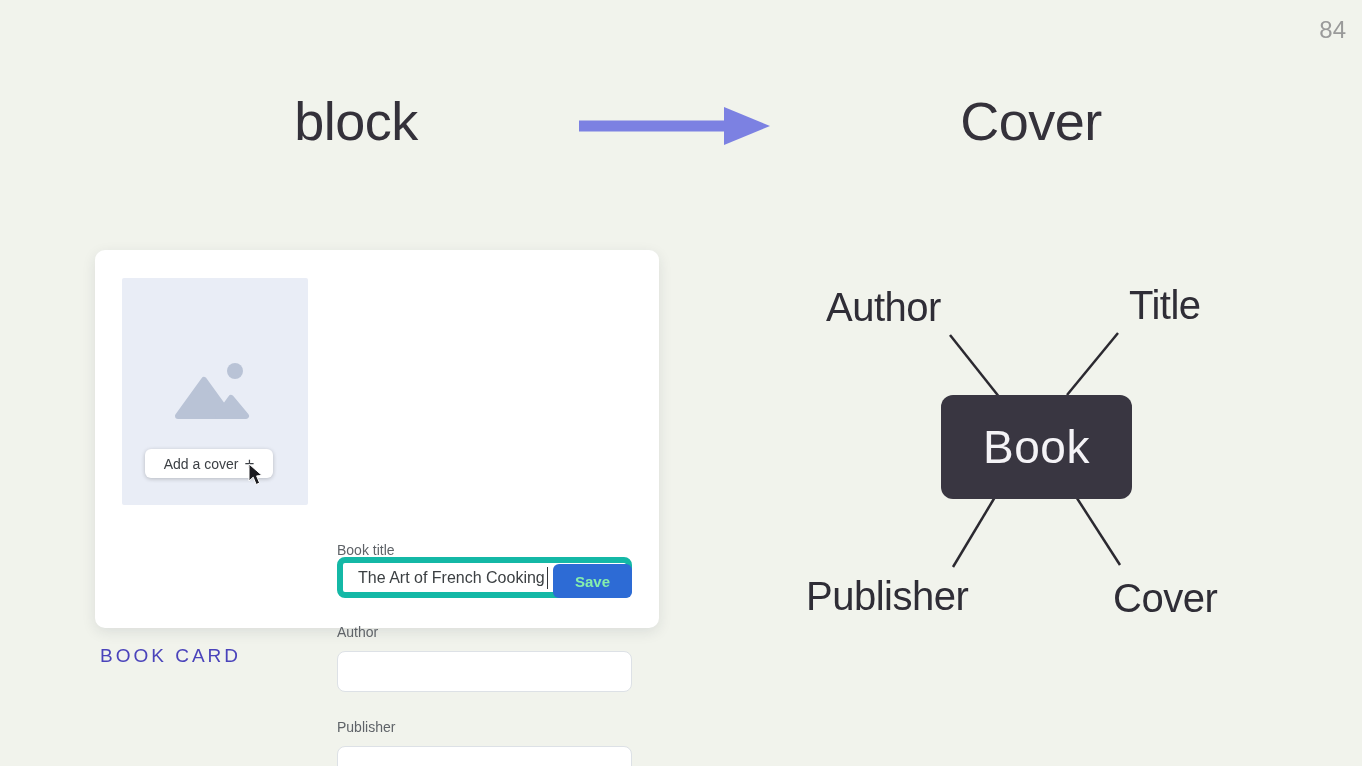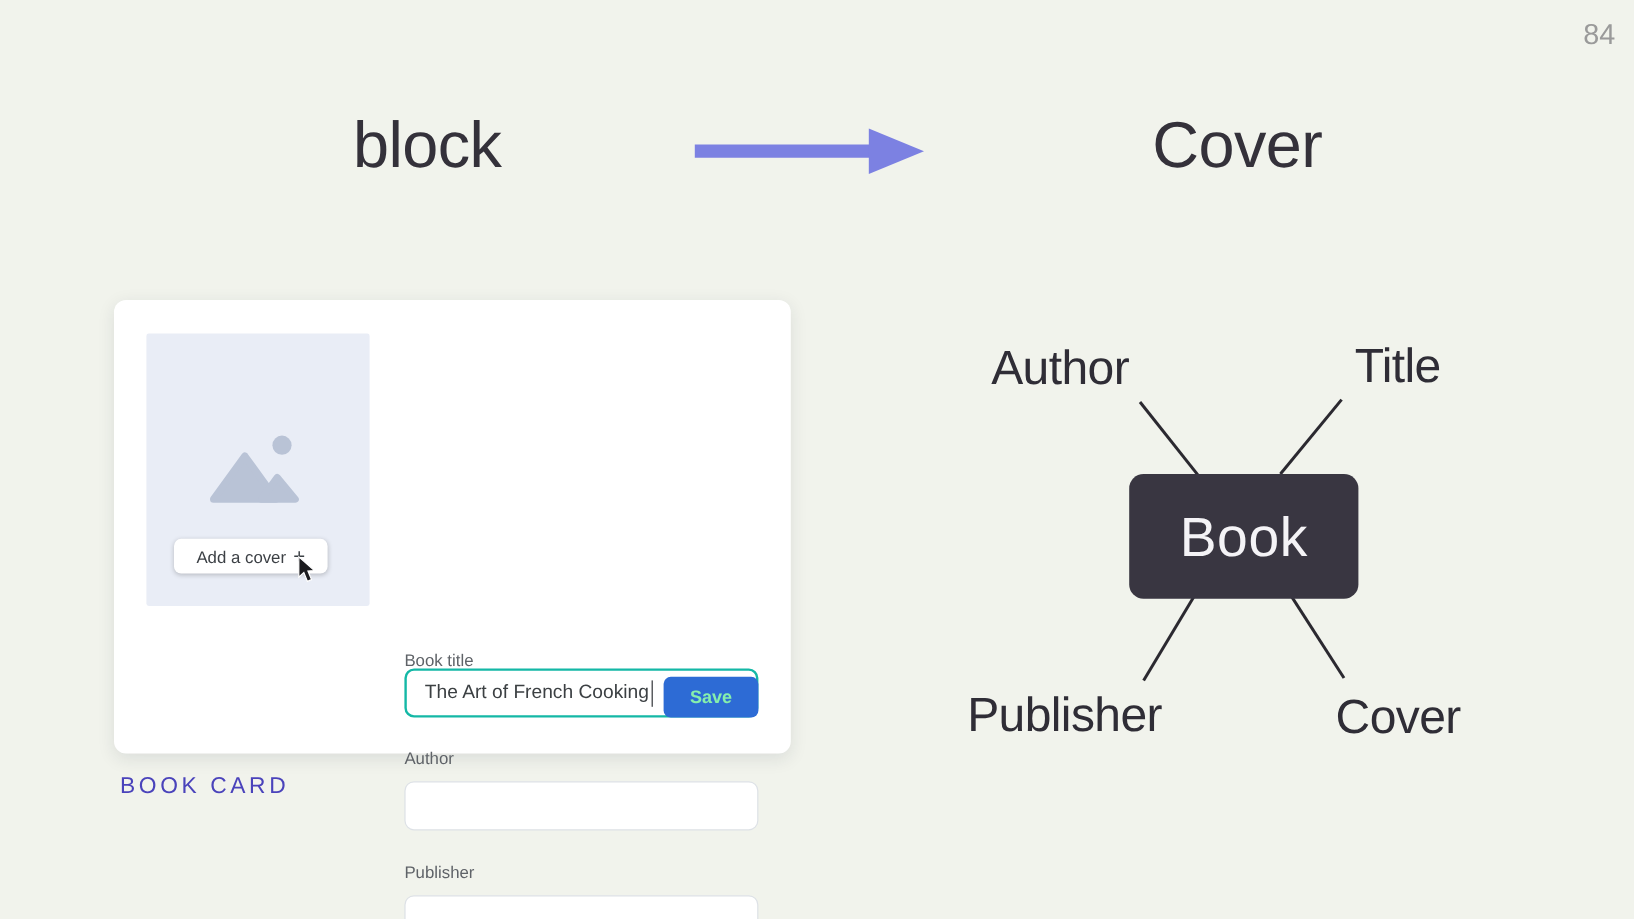--- a/index.html
+++ b/index.html
@@ -20,21 +20,21 @@
   
   .card{position:absolute;left:95px;top:250px;width:564px;height:378px;background:#ffffff;border-radius:10px;box-shadow:0 4px 14px rgba(30,40,60,0.10);}
   .cover{position:absolute;left:27px;top:28px;width:186px;height:227px;background:#e9edf6;border-radius:2px;}
   .mountain-svg{position:absolute;left:50px;top:80px;}
   .add-cover{position:absolute;left:50px;top:199px;width:128px;height:29px;background:#ffffff;border:none;border-radius:6px;box-shadow:0 1px 4px rgba(0,0,0,0.22);font-family:"Liberation Sans",sans-serif;font-size:14px;font-weight:500;color:#3c4045;display:flex;align-items:center;justify-content:center;gap:6px;cursor:pointer;}
   .add-cover .plus{font-size:17px;font-weight:400;color:#3c4045;}
   .cursor-svg{position:absolute;left:152px;top:213px;pointer-events:none;}
 
   .field-label{position:absolute;left:242px;width:295px;font-size:14px;color:#5f6368;}
   .input{position:absolute;left:242px;width:295px;height:41px;background:#fff;border:1px solid #dde1e6;border-radius:8px;box-sizing:border-box;display:flex;align-items:center;padding:0 15px;font-size:16px;color:#3c4043;}
-  .input.focused{border:2px solid #14b8a6;}
+  .input.focused{border:6px solid #14b8a6;}
   .caret{display:inline-block;width:1.5px;height:22px;background:#33363a;margin-left:2px;vertical-align:middle;}
   .label-1{top:280px;margin-top:12px;} .input-1{top:307px;}
   .label-2{top:374px;} .input-2{top:401px;}
   .label-3{top:469px;} .input-3{top:496px;}
 
   .save-btn{position:absolute;left:458px;top:314px;width:79px;height:34px;background:#2d6bd5;color:#86efac;border:none;border-radius:6px;font-family:"Liberation Sans",sans-serif;font-size:15px;font-weight:700;display:flex;align-items:center;justify-content:center;cursor:pointer;}
 
   .caption{position:absolute;left:100px;top:645px;font-size:19px;font-weight:500;letter-spacing:3px;color:#4a43bb;}
 
   

